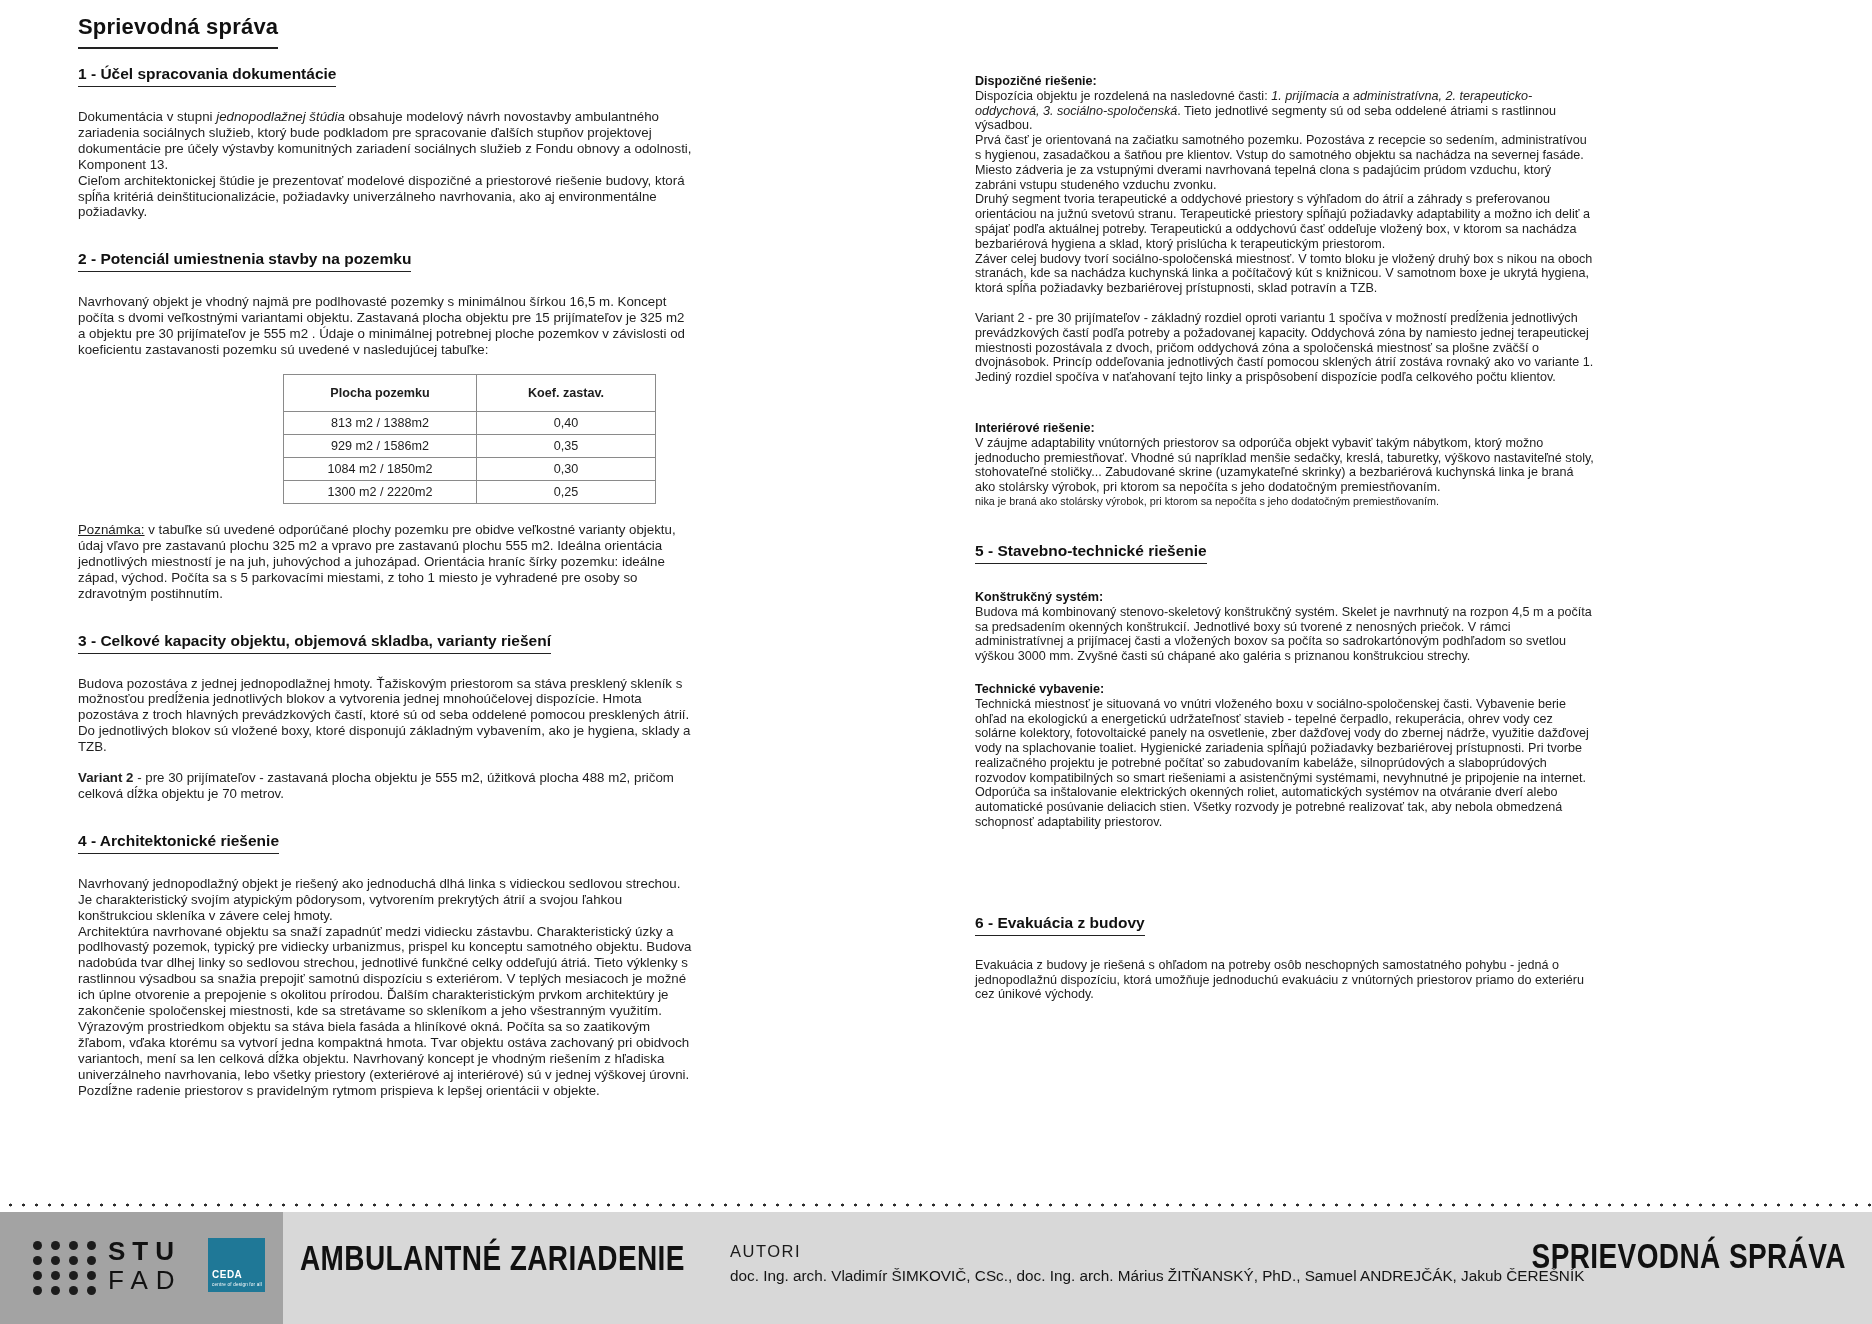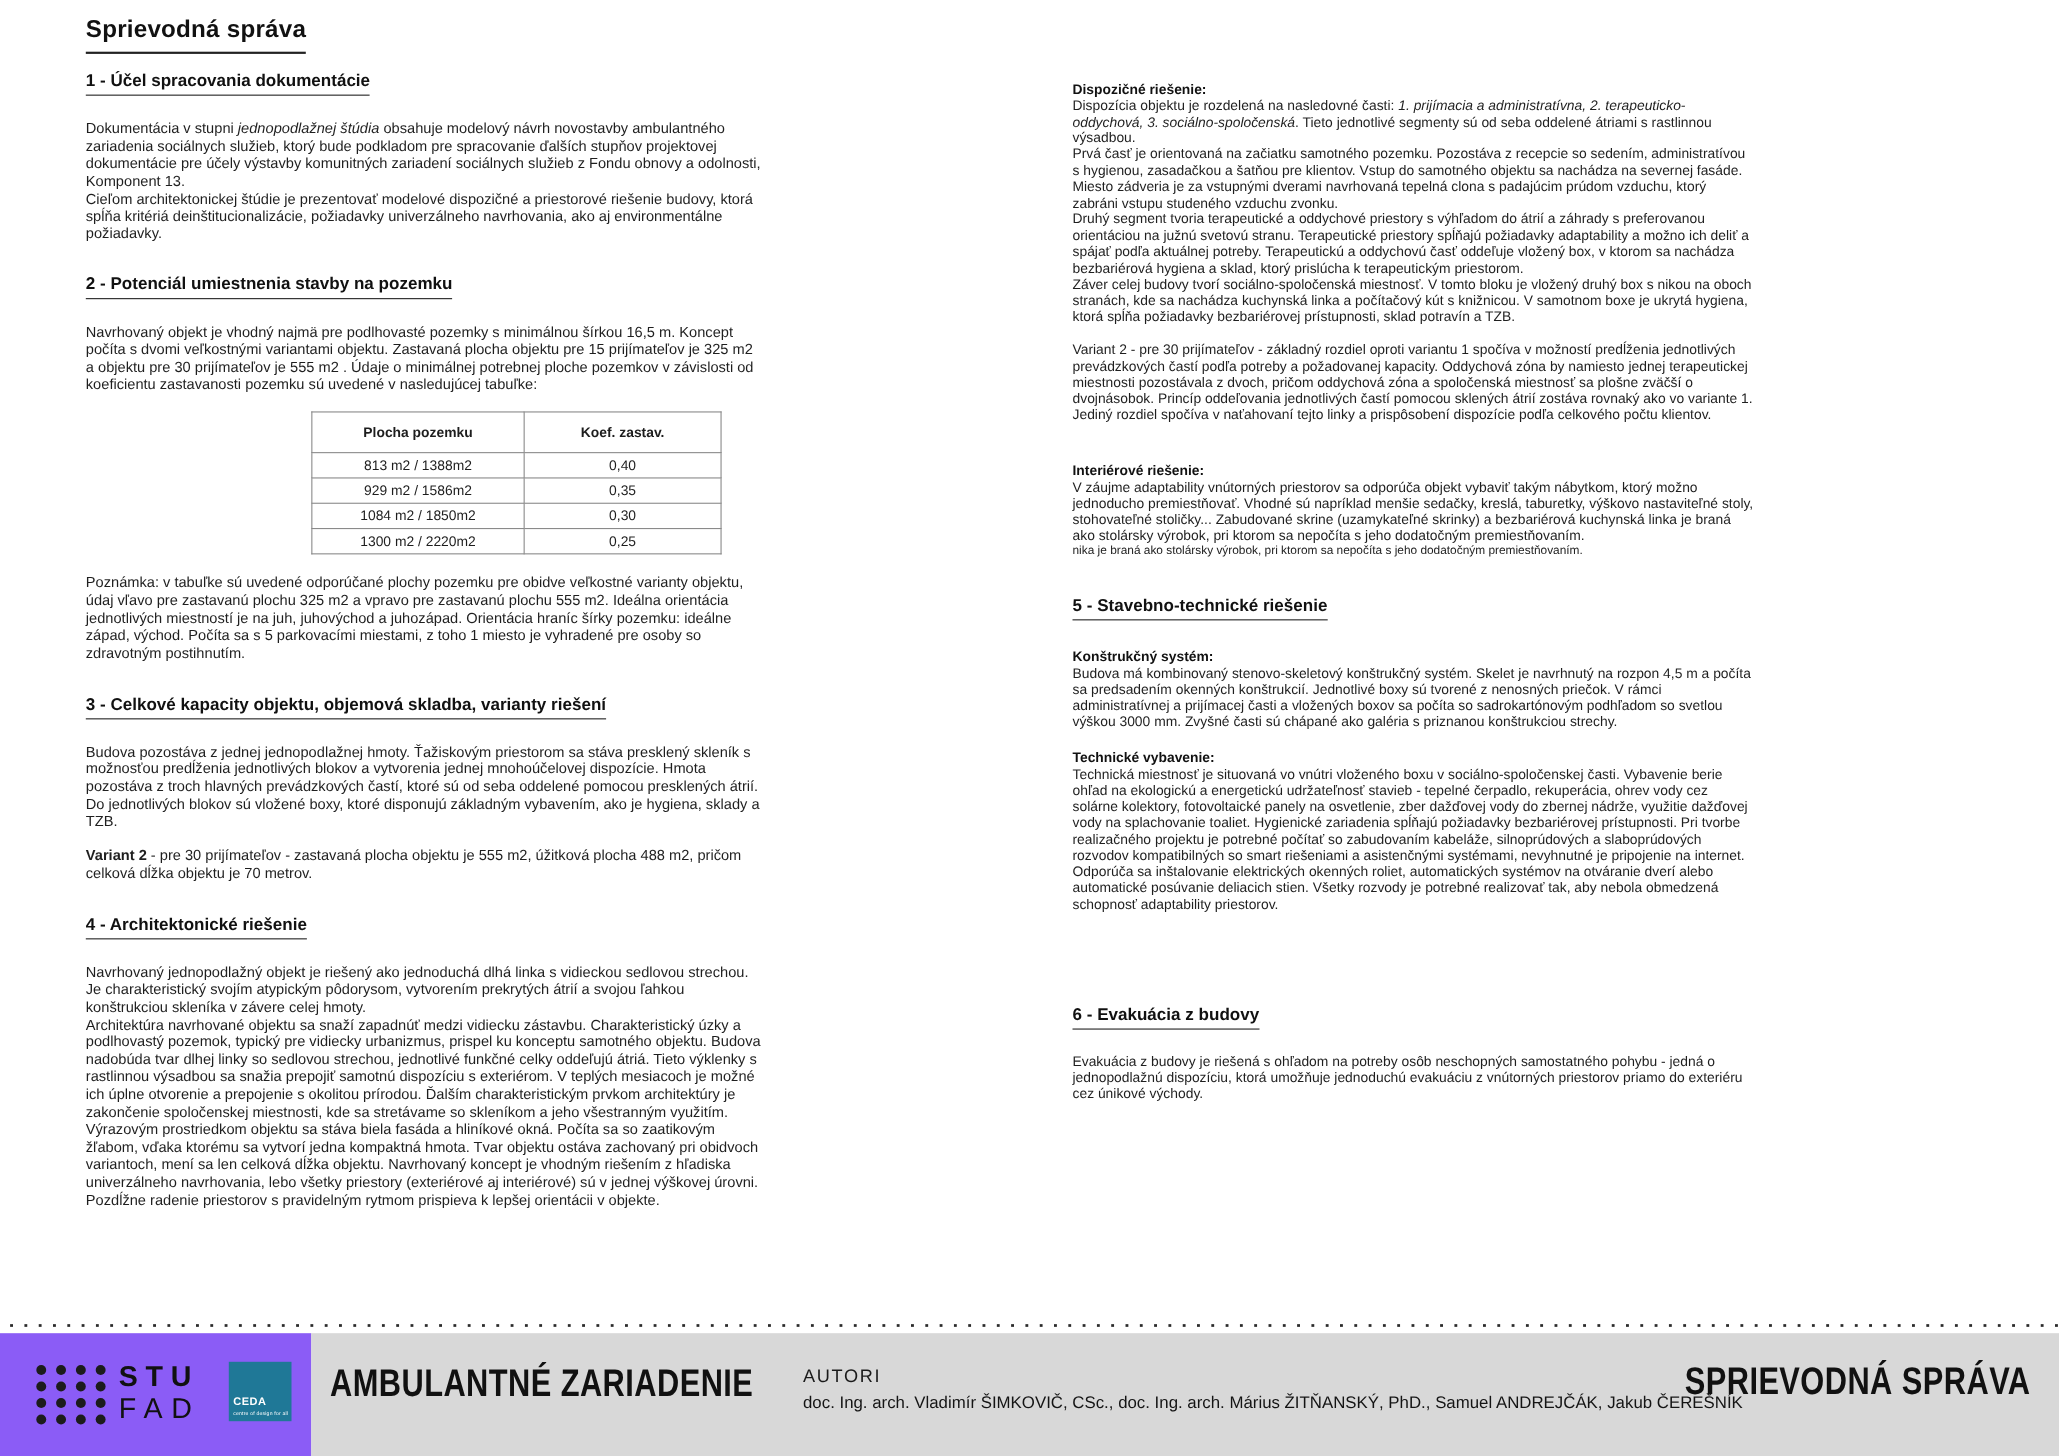--- a/index.html
+++ b/index.html
@@ -18,21 +18,21 @@
   }
   .section-head{
     font-size:15.5px;font-weight:700;color:#111;display:table;
     border-bottom:1.6px solid #222;padding-bottom:3px;margin:30px 0 22px 0;
   }
   .col-left p{font-size:13.3px;line-height:15.9px;margin:0;}
   .col-right p{font-size:12.6px;line-height:14.8px;margin:0;}
   .mt{margin-top:15px !important;}
   .b{font-weight:700;}
   .i{font-style:italic;}
-  .u{}
+  .u{text-decoration:underline;}
 
   
   .area-table{
     border-collapse:collapse;margin:16px 0 0 205px;font-size:12.6px;color:#1d1d1d;
   }
   .area-table th,.area-table td{
     border:1px solid #8a8a8a;text-align:center;padding:0 10px;
   }
   .area-table th{font-weight:700;height:36px;}
   .area-table td{height:22px;font-weight:400;}
@@ -46,21 +46,21 @@
   .sect5{margin-top:34px;}
   .sect6{margin-top:84px;}
 
   
   .dotted-sep{
     position:absolute;left:0;top:1203px;width:1872px;height:4px;
     background-image:radial-gradient(circle,#2b2b2b 1.4px,transparent 1.6px);
     background-size:13px 4px;background-repeat:repeat-x;background-position:4px 0;
   }
   .footer{position:absolute;left:0;top:1212px;width:1872px;height:112px;}
-  .footer-left{position:absolute;left:0;top:0;width:283px;height:112px;background:#8b5cf6;}
+  .footer-left{position:absolute;left:0;top:0;width:283px;height:112px;background:#a3a3a3;}
   .footer-band{position:absolute;left:283px;top:0;width:1589px;height:112px;background:#d8d8d8;}
 
   .stu-dots{
     position:absolute;left:33px;top:29px;width:64px;height:54px;
     display:grid;grid-template-columns:repeat(4,9px);grid-template-rows:repeat(4,9px);
     column-gap:9px;row-gap:6px;
   }
   .stu-dots i{width:9px;height:9px;border-radius:50%;background:#1c1c1c;display:block;}
   .stu-text{position:absolute;left:108px;top:25px;color:#111;}
   .stu-text .l1{font-size:26px;font-weight:700;letter-spacing:7px;line-height:29px;}

